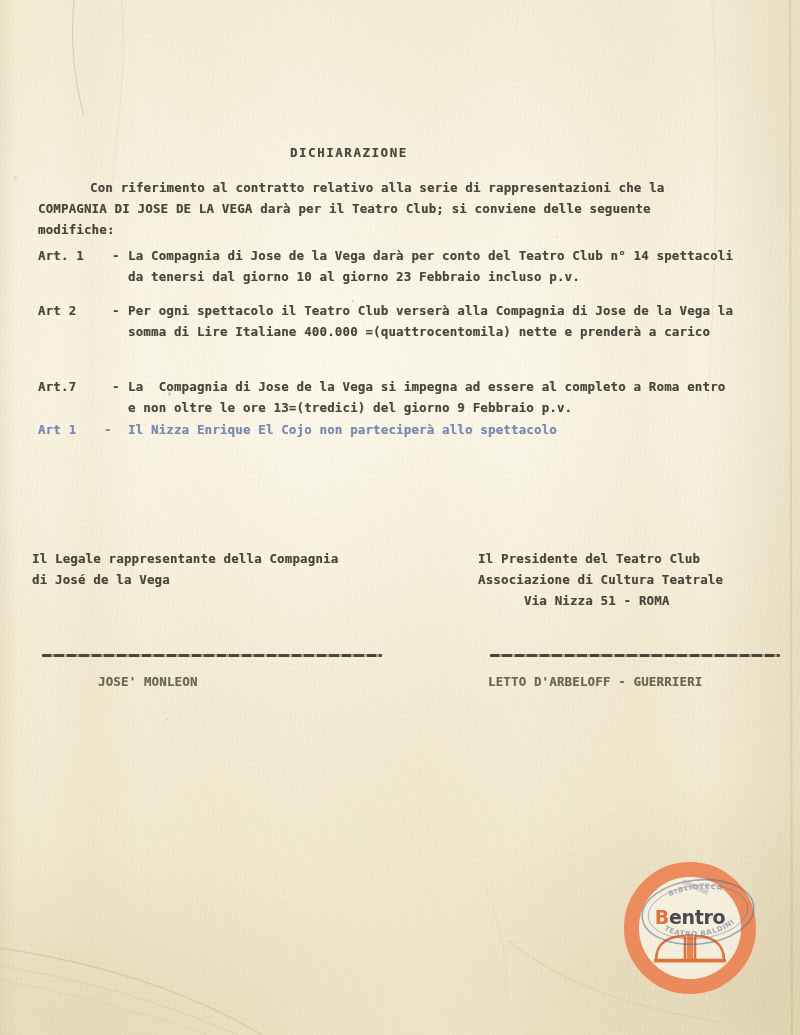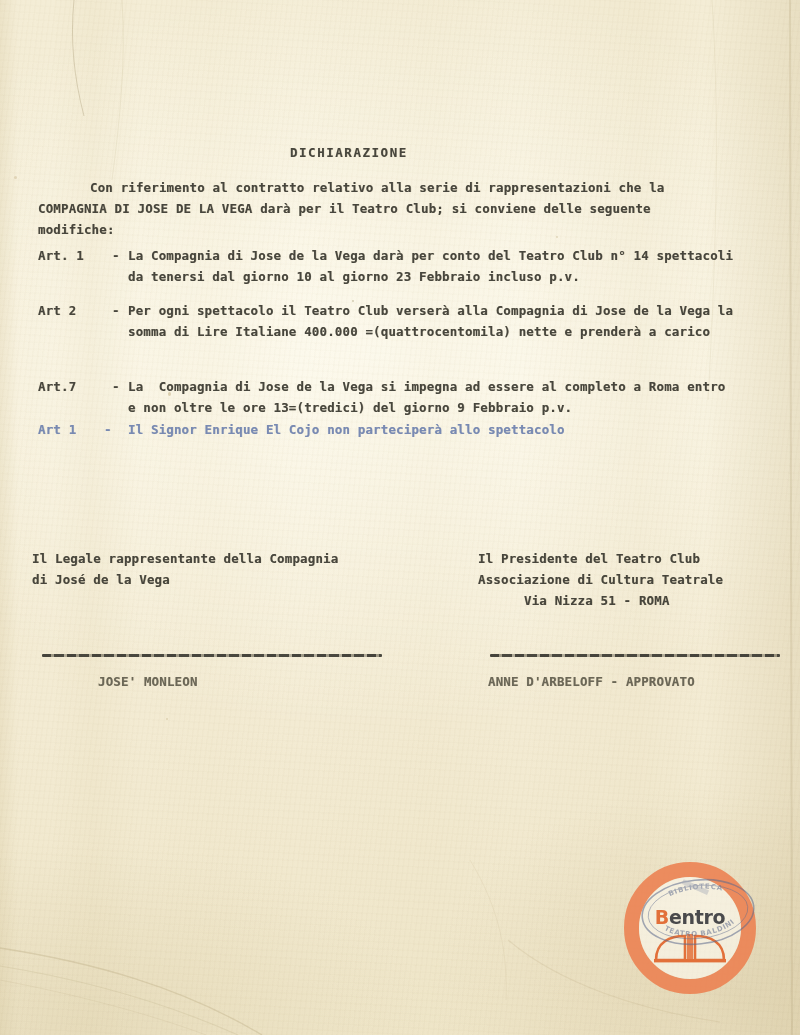--- a/index.html
+++ b/index.html
@@ -202,36 +202,36 @@
     <div class="tw" style="left:128px; top:300px;">Per ogni spettacolo il Teatro Club verserà alla Compagnia di Jose de la Vega la</div>
     <div class="tw" style="left:128px; top:321px;">somma di Lire Italiane 400.000 =(quattrocentomila) nette e prenderà a carico</div>
 
     <div class="tw" style="left:38px; top:376px;">Art.7</div>
     <div class="tw" style="left:112px; top:376px;">-</div>
     <div class="tw" style="left:128px; top:376px;">La  Compagnia di Jose de la Vega si impegna ad essere al completo a Roma entro</div>
     <div class="tw" style="left:128px; top:397px;">e non oltre le ore 13=(tredici) del giorno 9 Febbraio p.v.</div>
 
     <div class="tw blue" style="left:38px; top:419px;">Art 1</div>
     <div class="tw blue" style="left:104px; top:419px;">-</div>
-    <div class="tw blue" style="left:128px; top:419px;">Il Signor Enrique El Cojo non parteciperà allo spettacolo</div>
+    <div class="tw blue" style="left:128px; top:419px;">Il Nizza Enrique El Cojo non parteciperà allo spettacolo</div>
 
 
 
     <div class="tw" style="left:32px; top:548px;">Il Legale rappresentante della Compagnia</div>
     <div class="tw" style="left:32px; top:569px;">di José de la Vega</div>
 
     <div class="tw" style="left:478px; top:548px;">Il Presidente del Teatro Club</div>
     <div class="tw" style="left:478px; top:569px;">Associazione di Cultura Teatrale</div>
     <div class="tw" style="left:524px; top:590px;">Via Nizza 51 - ROMA</div>
 
     <div class="sigrule" style="left:42px; top:654px; width:340px;"></div>
     <div class="sigrule" style="left:490px; top:654px; width:290px;"></div>
 
     <div class="tw faded" style="left:98px; top:671px;">JOSE' MONLEON</div>
-    <div class="tw faded" style="left:488px; top:671px;">ANNE D'ARBELOFF - APPROVATO</div>
+    <div class="tw faded" style="left:488px; top:671px;">LETTO D'ARBELOFF - GUERRIERI</div>
 
   </div>
 
   <div id="stamp">
     <div class="ring"></div>
     <div class="inner"></div>
     <div class="word"><b>B</b><span>entro</span></div>
     <svg class="books" width="76" height="36" viewBox="0 0 76 36">
       <path d="M4 30 C 4 12, 18 6, 33 6 L 33 30 Z" fill="none" stroke="#e2703a" stroke-width="2.6"></path>
       <path d="M72 30 C 72 12, 58 6, 43 6 L 43 30 Z" fill="none" stroke="#e2703a" stroke-width="2.6"></path>

